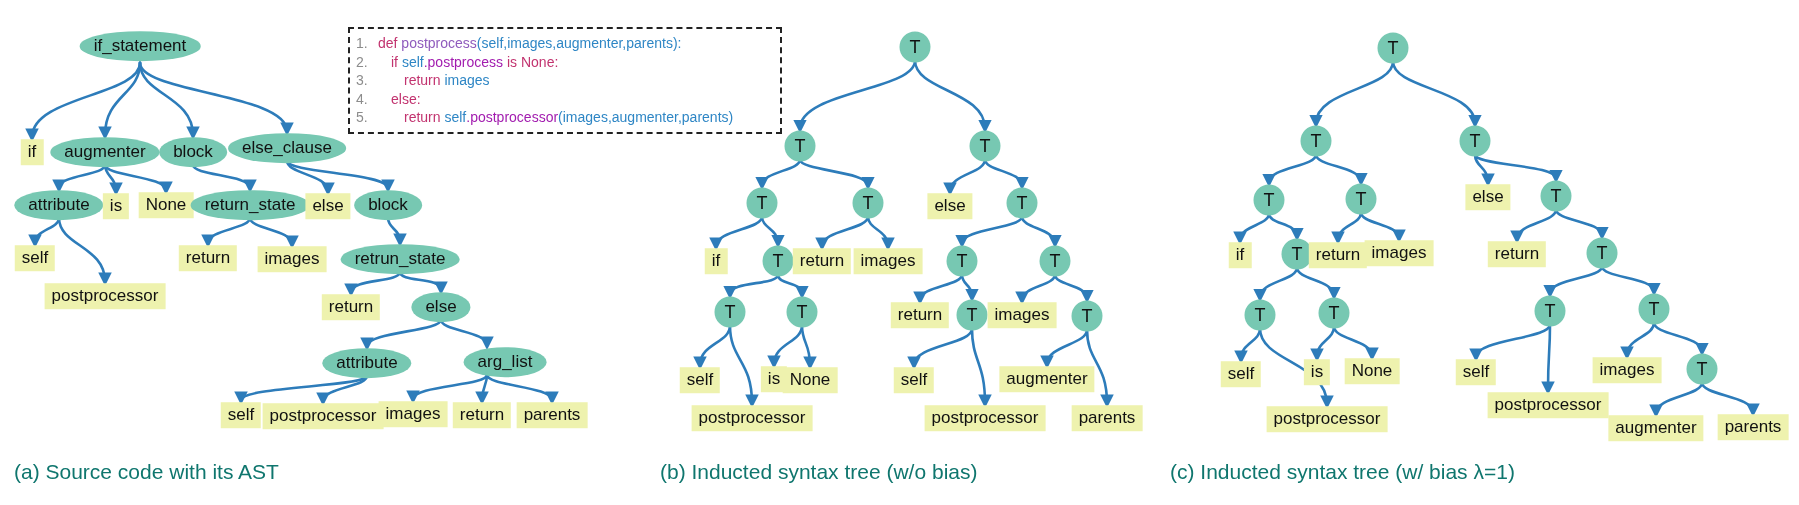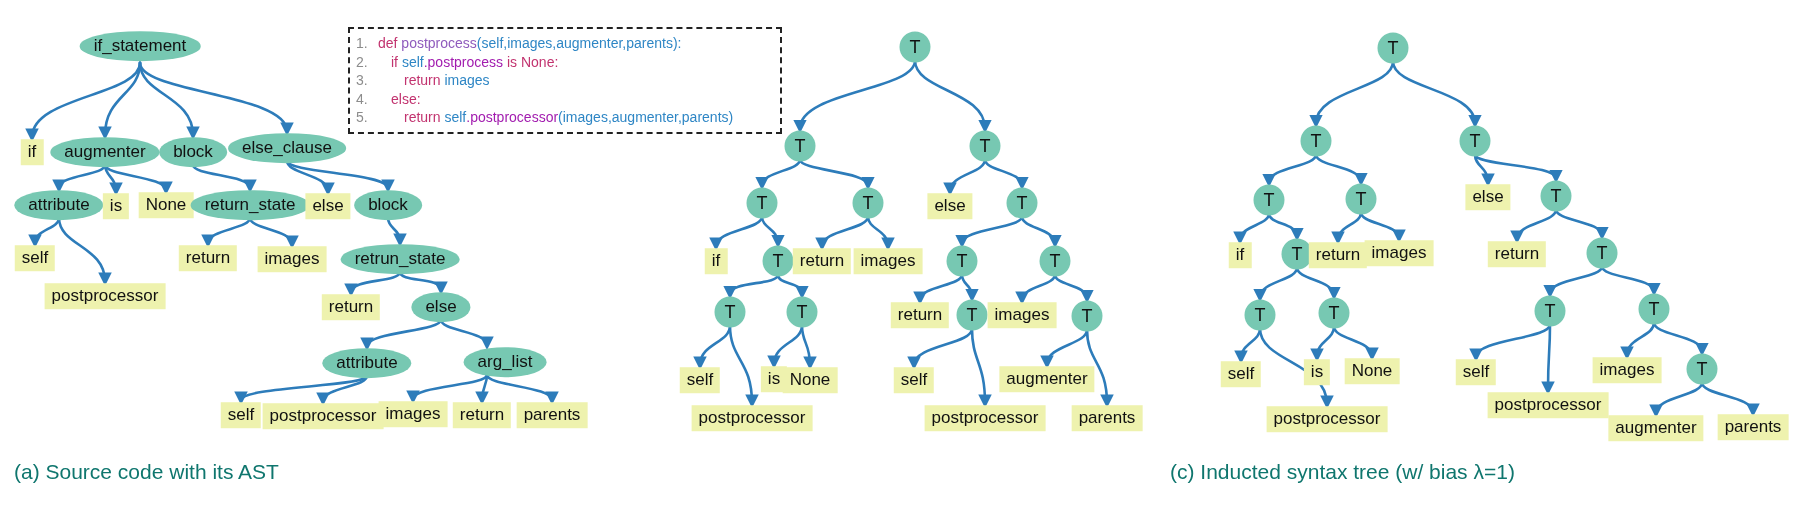--- a/index.html
+++ b/index.html
@@ -133,20 +133,21 @@
 
   <div id="codebox">
       <div class="code-line"><span class="num">1.</span><span style="display: inline-block; width: 0px;"></span><span class="tok-kw">def </span><span class="tok-fn">postprocess</span><span class="tok-id">(self,images,augmenter,parents):</span></div>
       <div class="code-line"><span class="num">2.</span><span style="display: inline-block; width: 13px;"></span><span class="tok-kw">if </span><span class="tok-id">self</span><span class="tok-pl">.postprocess </span><span class="tok-kw">is None:</span></div>
       <div class="code-line"><span class="num">3.</span><span style="display: inline-block; width: 26px;"></span><span class="tok-kw">return </span><span class="tok-id">images</span></div>
       <div class="code-line"><span class="num">4.</span><span style="display: inline-block; width: 13px;"></span><span class="tok-kw">else:</span></div>
       <div class="code-line"><span class="num">5.</span><span style="display: inline-block; width: 26px;"></span><span class="tok-kw">return </span><span class="tok-id">self</span><span class="tok-pl">.postprocessor</span><span class="tok-id">(images,augmenter,parents)</span></div>
     </div>
 
   <div class="caption" style="left:14px">(a) Source code with its AST</div>
+  <div class="caption" style="left:660px">(b) Inducted syntax tree (w/o bias)</div>
   <div class="caption" style="left:1170px">(c) Inducted syntax tree (w/ bias λ=1)</div>
 <div class="node ellipse" id="node-a0" style="left: 140px; top: 36px; margin-top: 10px;">if_statement</div>
     <div class="node leaf" id="node-a1" style="left: 32px; top: 152px;">if</div>
     <div class="node ellipse" id="node-a2" style="left: 105px; top: 152px;">augmenter</div>
     <div class="node ellipse" id="node-a3" style="left: 193px; top: 152px;">block</div>
     <div class="node ellipse" id="node-a4" style="left: 287px; top: 148px;">else_clause</div>
     <div class="node ellipse" id="node-a5" style="left: 59px; top: 205px;">attribute</div>
     <div class="node leaf" id="node-a6" style="left: 116px; top: 206px;">is</div>
     <div class="node leaf" id="node-a7" style="left: 166px; top: 205px;">None</div>
     <div class="node ellipse" id="node-a8" style="left: 250px; top: 205px;">return_state</div>

